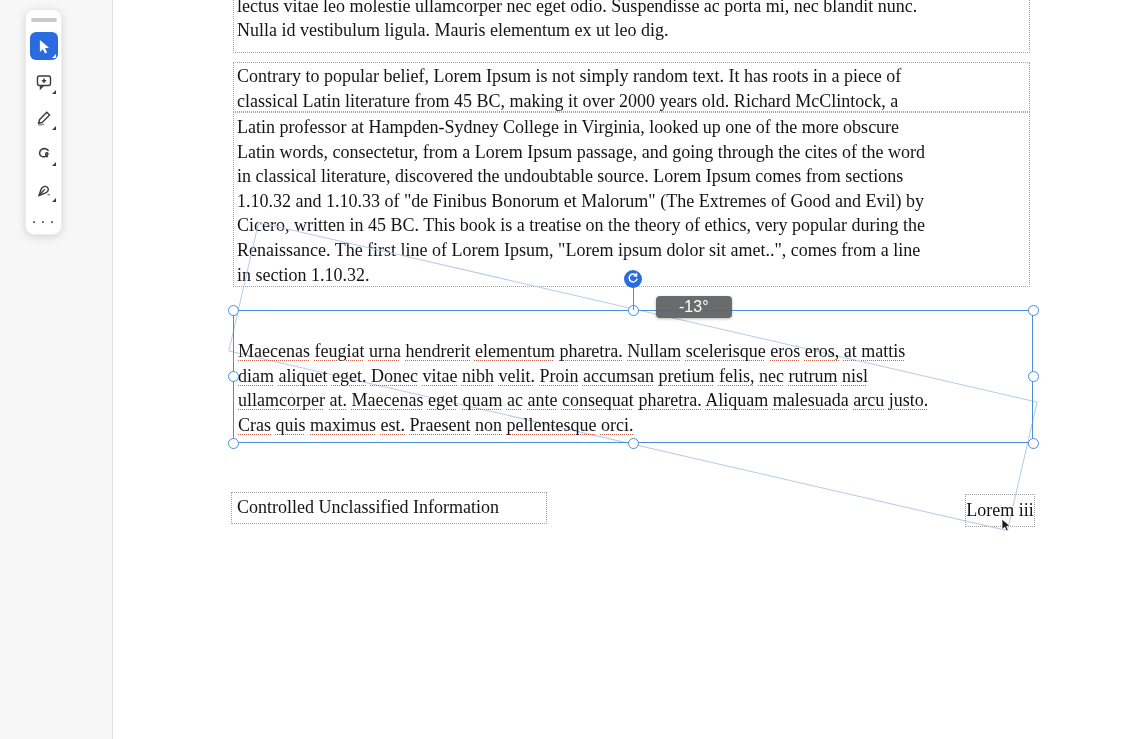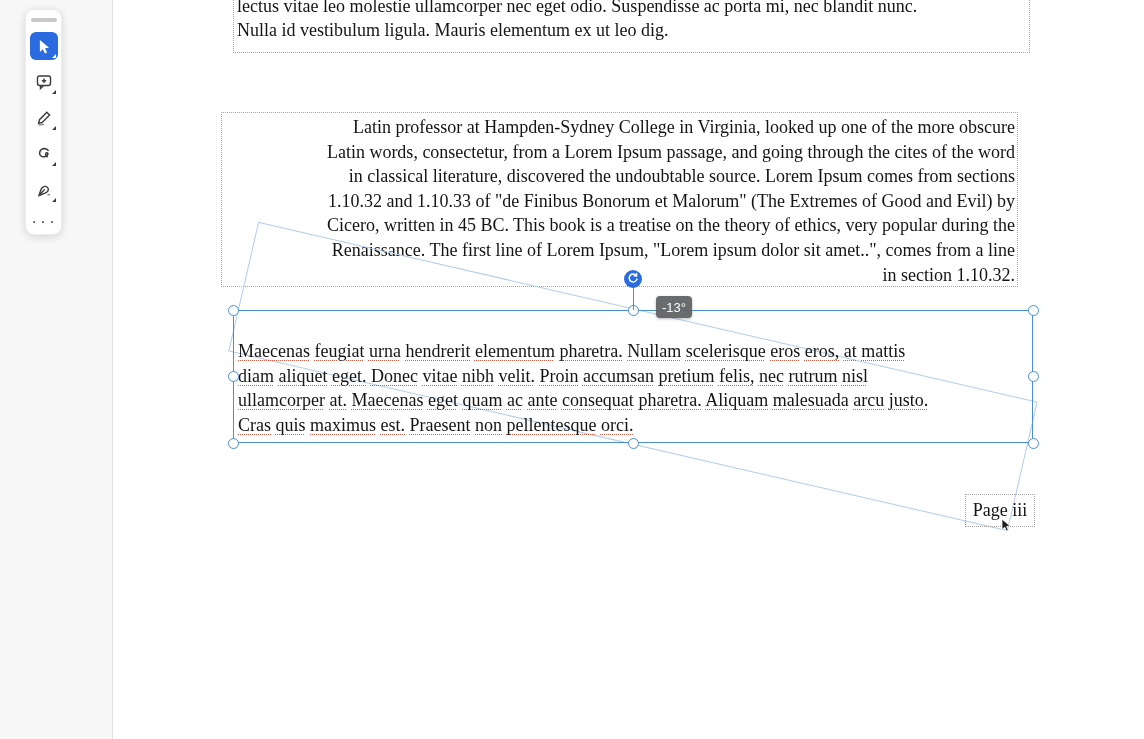--- a/index.html
+++ b/index.html
@@ -40,21 +40,21 @@
 
   
   .page{position:absolute;left:113px;top:0;width:1031px;height:566px;background:#fff;}
   .doc-text{font-family:"Liberation Serif","DejaVu Serif",serif;font-size:18px;
     line-height:24.6px;color:var(--text-color);white-space:pre-line;}
   .text-region{position:absolute;border:1px dotted var(--dotted-border);}
   .region-clipped{left:120px;top:-62px;width:797px;height:115px;}
   .region-clipped .doc-text{position:absolute;left:3px;right:2px;bottom:9px;}
   .region-top{left:120px;top:62px;width:797px;height:50px;}
   .region-top .doc-text{position:absolute;left:3px;right:2px;top:1px;}
-  .region-body{left:108px;top:112px;width:797px;height:175px;text-align:right;}
+  .region-body{left:120px;top:112px;width:797px;height:175px;}
   .region-body .doc-text{position:absolute;left:3px;right:2px;top:2px;}
 
   
   .ghost-box{position:absolute;left:120px;top:310px;width:800px;height:133px;
     border:1.2px solid var(--ghost-outline);transform:rotate(13deg);pointer-events:none;}
 
   
   .selection-box{position:absolute;left:120px;top:310px;width:800px;height:133px;
     border:1.5px solid var(--selection-blue);background:transparent;padding-left:12px;}
   .selection-box .doc-text{position:absolute;left:4px;right:2px;top:28px;}
@@ -62,22 +62,22 @@
 
   .handle{position:absolute;width:11px;height:11px;border-radius:50%;
     background:#fff;border:1.5px solid var(--selection-blue);cursor:pointer;}
   .rot-stem{position:absolute;left:519.5px;top:287px;width:1.5px;height:23px;
     background:var(--selection-blue);}
   .rot-handle{position:absolute;left:511px;top:270px;width:18px;height:18px;border-radius:50%;
     background:var(--active-tool-blue);display:flex;align-items:center;justify-content:center;cursor:pointer;}
 
   .angle-tooltip{position:absolute;left:543px;top:296px;min-width:33px;height:22px;
     background:var(--tooltip-bg);opacity:.95;border-radius:4px;color:#fff;
-    font-size:13px;display:flex;align-items:center;justify-content:center;
-    padding:0 6px;box-shadow:0 1px 3px rgba(0,0,0,.3);}
+    font-size:16px;display:flex;align-items:center;justify-content:center;
+    padding:0 23px;box-shadow:0 1px 3px rgba(0,0,0,.3);}
 
   
   .footer-left{left:118px;top:492px;width:316px;height:32px;}
   .footer-left .doc-text{position:absolute;left:5px;top:2px;white-space:nowrap;}
   .footer-right{left:852px;top:494px;width:70px;height:33px;}
   .footer-right .doc-text{position:absolute;left:0;right:0;top:3px;text-align:center;white-space:nowrap;}
 
   .mouse-cursor{position:absolute;left:887px;top:518px;pointer-events:none;}
 </style>
 </head>
@@ -144,20 +144,24 @@
     </div>
   </div>
 
   <div class="page">
 
     <div class="text-region region-clipped">
       <p class="doc-text">lectus vitae leo molestie ullamcorper nec eget odio. Suspendisse ac porta mi, nec blandit nunc.
 Nulla id vestibulum ligula. Mauris elementum ex ut leo dig.</p>
     </div>
 
+    <div class="text-region region-top">
+      <p class="doc-text">Contrary to popular belief, Lorem Ipsum is not simply random text. It has roots in a piece of
+classical Latin literature from 45 BC, making it over 2000 years old. Richard McClintock, a</p>
+    </div>
 
     <div class="text-region region-body">
       <p class="doc-text">Latin professor at Hampden-Sydney College in Virginia, looked up one of the more obscure
 Latin words, consectetur, from a Lorem Ipsum passage, and going through the cites of the word
 in classical literature, discovered the undoubtable source. Lorem Ipsum comes from sections
 1.10.32 and 1.10.33 of "de Finibus Bonorum et Malorum" (The Extremes of Good and Evil) by
 Cicero, written in 45 BC. This book is a treatise on the theory of ethics, very popular during the
 Renaissance. The first line of Lorem Ipsum, "Lorem ipsum dolor sit amet..", comes from a line
 in section 1.10.32.</p>
     </div>
@@ -185,22 +189,25 @@
       <span>
         <svg width="12" height="12" viewBox="0 0 16 16" fill="none" stroke="#fff" stroke-width="2" stroke-linecap="round">
           <path d="M12.8 5.2 A5.3 5.3 0 1 0 13.3 9.5"></path>
           <path d="M12.8 1.8 L12.8 5.4 L9.2 5.1" stroke-width="1.6"></path>
         </svg>
       </span>
     </div>
 
     <div class="angle-tooltip">-13°</div>
 
+    <div class="text-region footer-left">
+      <p class="doc-text">Controlled Unclassified Information</p>
+    </div>
     <div class="text-region footer-right">
-      <p class="doc-text">Page iii</p>
+      <p class="doc-text">Lorem iii</p>
     </div>
 
     <div class="mouse-cursor">
       <svg width="13" height="15" viewBox="0 0 13 15">
         <path d="M2 1 L2 11.5 L4.7 9.2 L6.5 13 L8.3 12.1 L6.6 8.4 L10 8 Z" fill="#1a1a1a" stroke="#fff" stroke-width="0.8"></path>
       </svg>
     </div>
 
   </div>
 </div>

